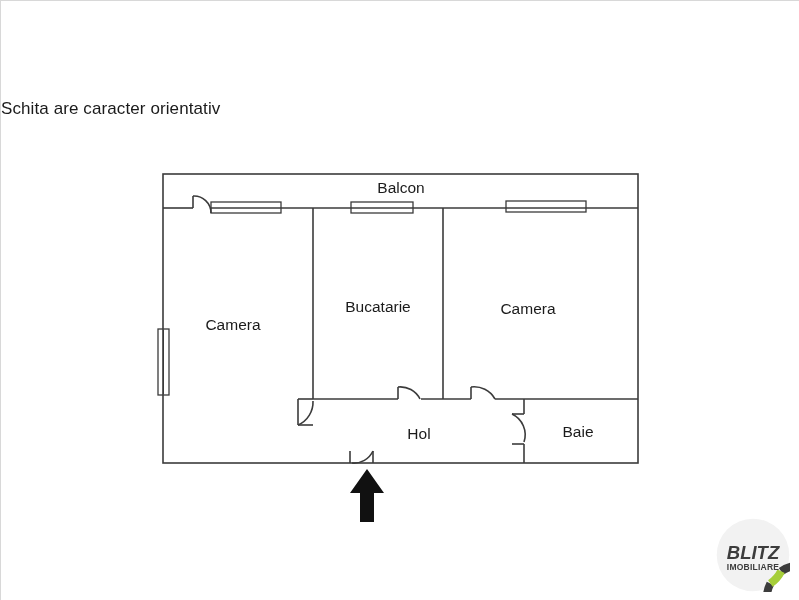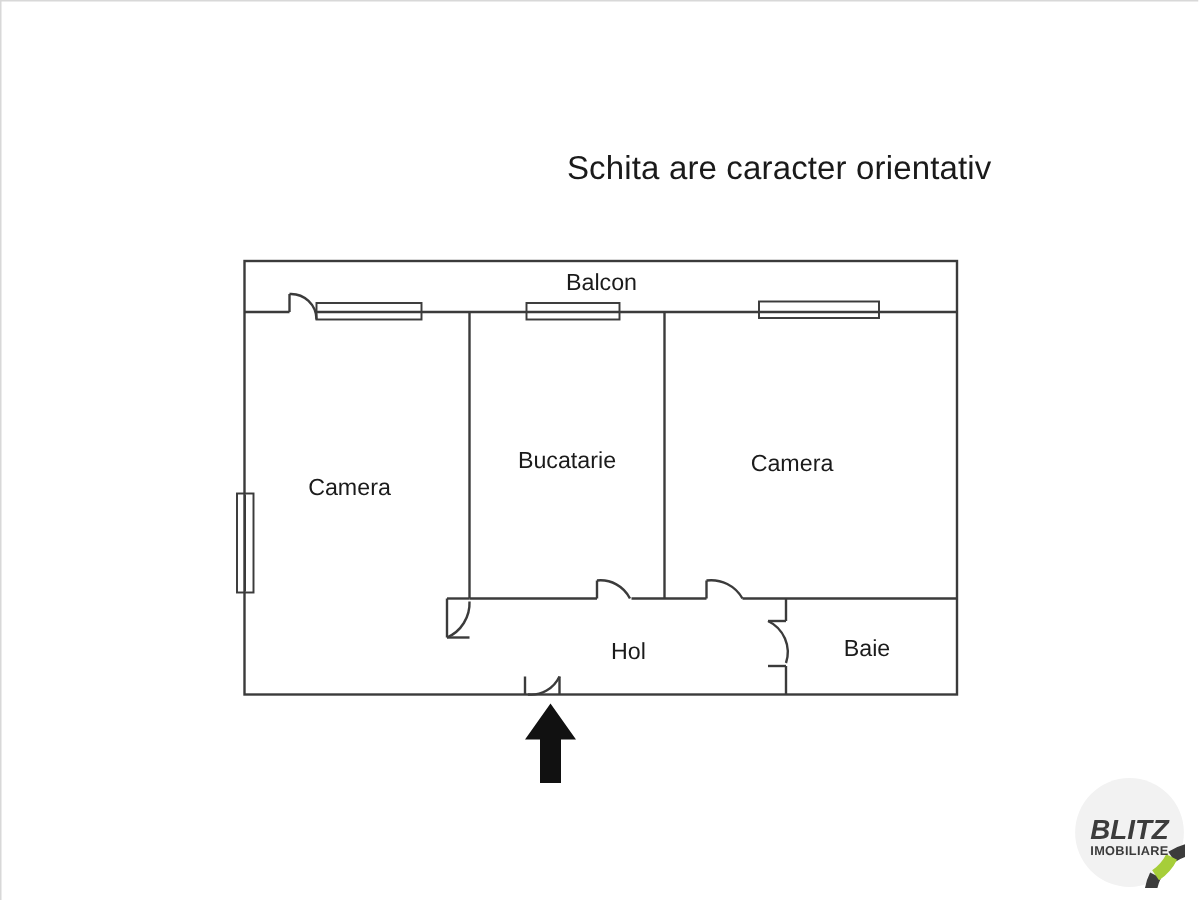--- a/index.html
+++ b/index.html
@@ -18,22 +18,22 @@
     border-left: 1px solid #d8d8d8;
     border-top: 1px solid #d8d8d8;
     box-sizing: border-box;
     overflow: hidden;
   }
   #plan-title {
     position: absolute;
     left: 0;
     top: 98px;
     width: 660px;
-    text-align: right;
-    font-size: 22px;
+    text-align: left;
+    font-size: 17px;
     color: #1a1a1a;
     letter-spacing: 0.1px;
     white-space: nowrap;
   }
   #floorplan-svg {
     position: absolute;
     left: 0;
     top: 0;
   }
   .room-label {

